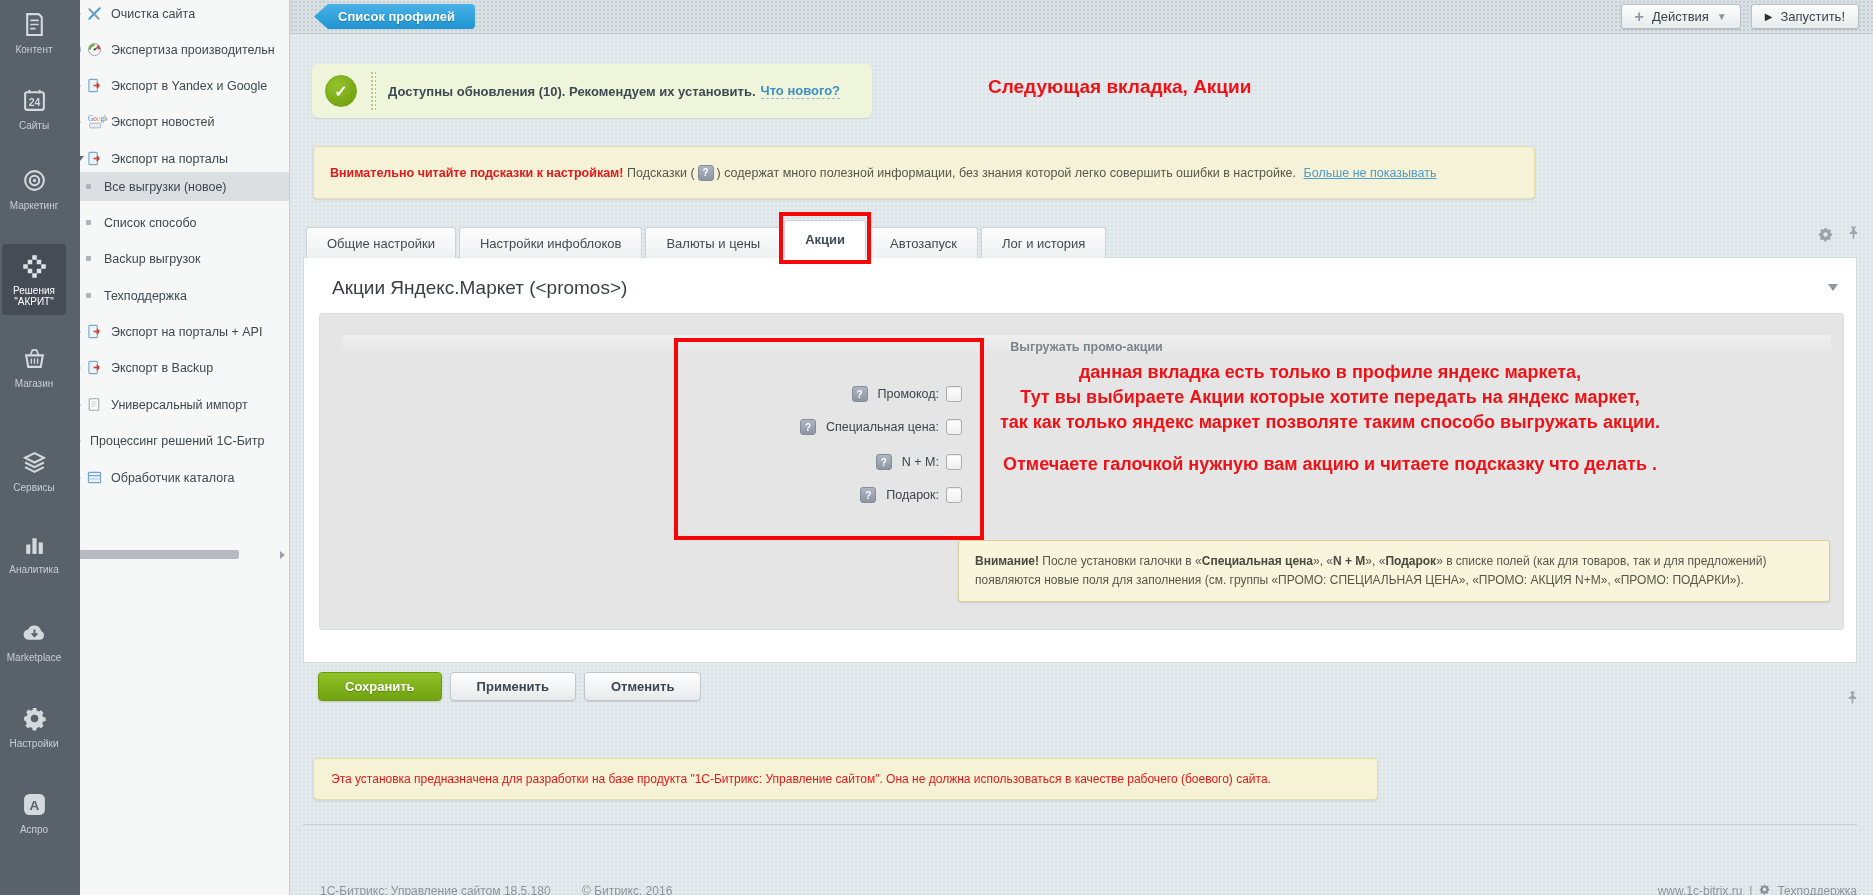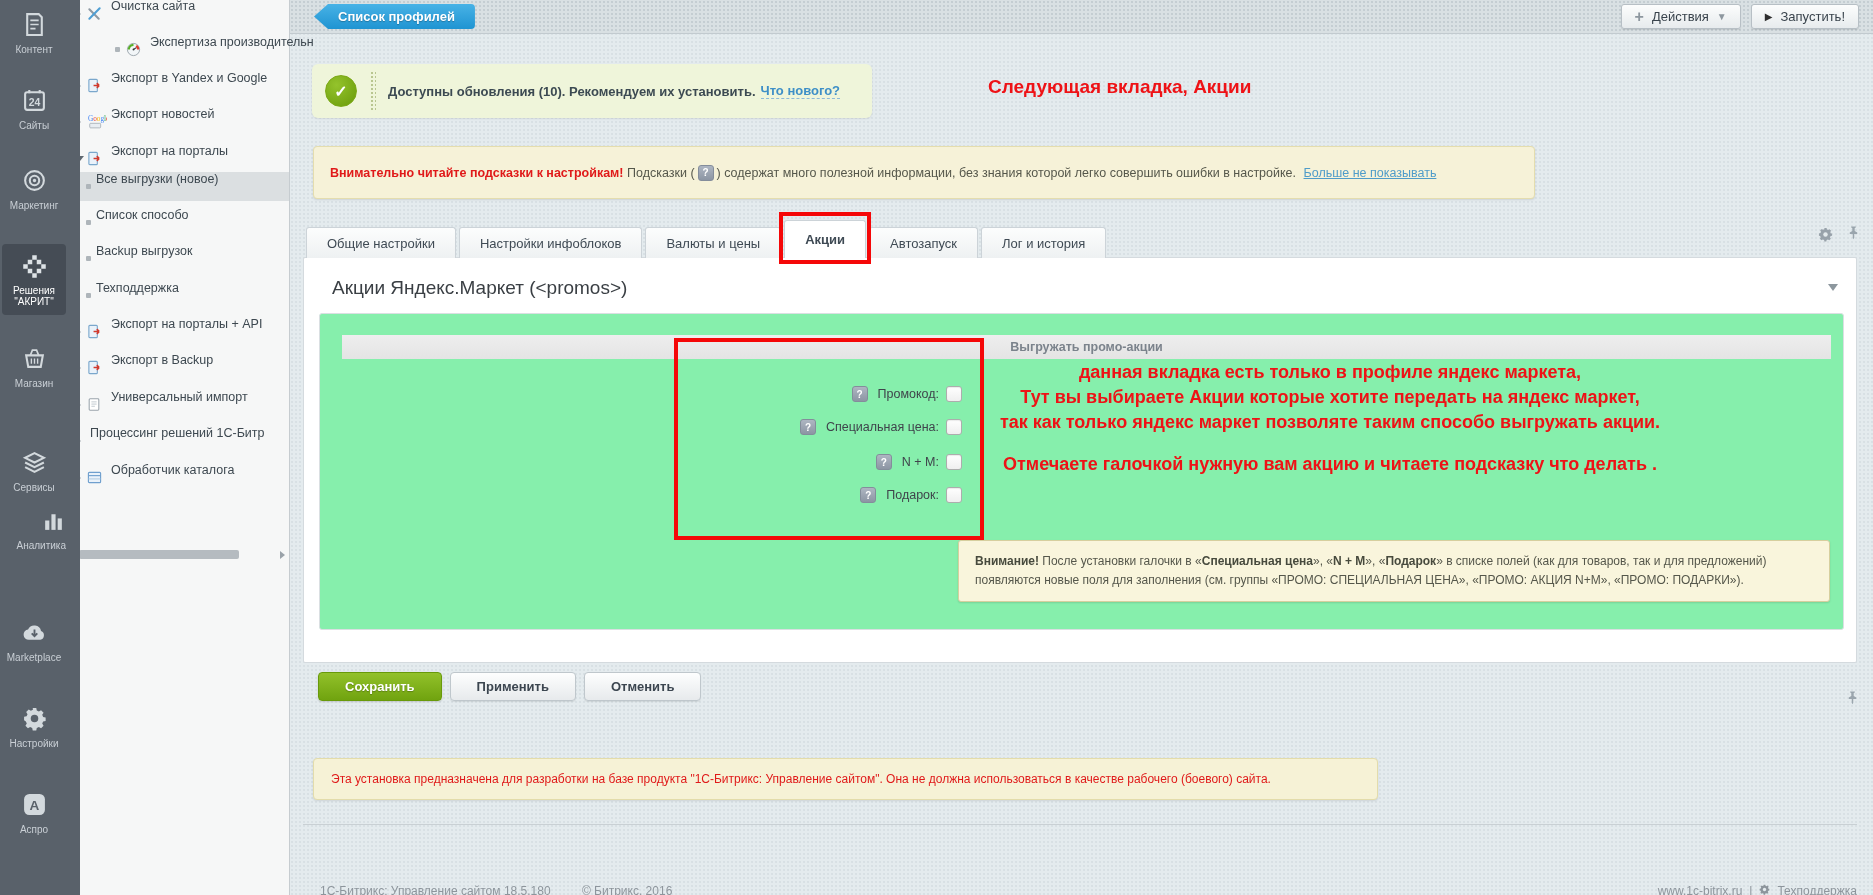--- a/index.html
+++ b/index.html
@@ -7,30 +7,30 @@
        background:#e4ebee;font-family:"Liberation Sans",sans-serif;}
 
   
   .rail{position:absolute;left:0;top:0;width:80px;height:895px;background:#59616a;z-index:10}
   .rail-item{position:absolute;left:2px;width:64px;text-align:center;color:#c9cfd5;font-size:10px;line-height:11px;cursor:pointer}
   .rail-item .ri-icon{display:block;margin:0 auto 4px;height:28px}
   .rail-item.active{background:#454c55;border-radius:4px;padding:9px 0 8px;color:#fff}
 
   
   .menu{position:absolute;left:68px;top:0;width:222px;height:895px;background:#f6f7f7;border-right:1px solid #c6ccd0;z-index:9;box-sizing:border-box}
-  .menu-item{position:absolute;left:0;width:100%;height:29px;display:flex;color:#3d4850;font-size:12.5px;white-space:nowrap;overflow:hidden;cursor:pointer}
+  .menu-item{position:absolute;left:0;width:100%;height:29px;display:flex;align-items:center;color:#3d4850;font-size:12.5px;white-space:nowrap;overflow:hidden;cursor:pointer}
   .menu-item.active{background:#dbdfe1}
   .mk{flex:0 0 10px;margin-left:8px;display:flex;align-items:center}
   .mk-arrow{width:0;height:0;border-left:5px solid #99a2a9;border-top:4px solid transparent;border-bottom:4px solid transparent}
   .mk-open{width:0;height:0;border-top:5px solid #5f6870;border-left:4px solid transparent;border-right:4px solid transparent}
   .mk-dot{width:5px;height:5px;background:#aeb5ba;border-radius:1px}
   .menu-item .mi{flex:0 0 20px;display:flex;align-items:center;margin-left:1px}
   .menu-item .mi-label{margin-left:4px}
   .menu-item.sub .mk{margin-left:18px}
-  .menu-item.sub .mi-label{margin-left:0}
+  .menu-item.sub .mi-label{margin-left:8px}
   .menu-scrollbar{position:absolute;left:0;right:1px;top:549px;height:12px}
   .sb-thumb{position:absolute;left:11px;width:160px;height:9px;top:1px;background:#b5bbc0;border-radius:2px;cursor:pointer}
   .sb-arrow{position:absolute;top:2px;width:0;height:0;border-top:4px solid transparent;border-bottom:4px solid transparent}
   .sb-arrow.left{left:3px;border-right:5px solid #9aa2a9}
   .sb-arrow.right{right:3px;border-left:5px solid #9aa2a9}
 
   
   .content{position:absolute;left:290px;top:0;right:0;bottom:0;
            background-image:radial-gradient(rgba(110,130,140,.10) 1px,transparent 1.2px);background-size:4px 4px}
   .toolbar{position:absolute;left:0;right:0;top:0;height:33px;background:#d9e0e3;border-bottom:1px solid #c2cacf;
@@ -77,21 +77,21 @@
 
   .gear-top{position:absolute;left:1528px;top:227px;cursor:pointer}
   .pin-top{position:absolute;left:1556px;top:225px;cursor:pointer}
 
   .panel{position:absolute;left:13px;top:257px;width:1554px;height:406px;background:#fff;border:1px solid #d4dade;
          border-radius:2px;box-sizing:border-box;z-index:2}
   .panel-title{position:absolute;left:28px;top:19px;font-size:19px;color:#3a3f44}
   .collapse-caret{position:absolute;right:18px;top:26px;width:0;height:0;border-top:7px solid #8d979e;
                   border-left:5px solid transparent;border-right:5px solid transparent;cursor:pointer}
 
-  .fieldset{position:absolute;left:15px;right:12px;top:55px;bottom:32px;border:1px solid #dadfe2;border-radius:3px;background:#86efac}
+  .fieldset{position:absolute;left:15px;right:12px;top:55px;bottom:32px;border:1px solid #dadfe2;border-radius:3px;background:#e5e5e5}
   .heading-bar{position:absolute;left:22px;right:12px;top:21px;height:24px;background:linear-gradient(#eeeeee,#e4e4e4);
                display:flex;align-items:center;justify-content:center;color:#7b838c;font-weight:bold;font-size:12.5px}
   .form-row{position:absolute;left:0;width:642px;height:22px;display:flex;align-items:center;justify-content:flex-end;gap:7px;
             font-size:12.5px;color:#3f444b}
   .checkbox{width:14px;height:14px;border:1px solid #adadad;border-radius:3px;background:linear-gradient(#fff,#efefef);
             box-shadow:inset 0 1px 1px rgba(0,0,0,.08);cursor:pointer}
   .red-rect{position:absolute;left:354px;top:24px;width:302px;height:194px;border:4px solid #f50708;pointer-events:none}
 
   .red-lines{position:absolute;left:660px;top:46px;width:700px;text-align:center;color:#ee1216;font-weight:bold;
              font-size:18px;line-height:25px}
@@ -150,21 +150,21 @@
           </svg></span><span class="ri-label">Решения "АКРИТ"</span></div>
       <div class="rail-item" style="top: 346px;"><span class="ri-icon"><svg viewBox="0 0 24 24" width="25" height="25">
             <path d="M4 9h16l-2 11H6z" fill="none" stroke="#d3d9dd" stroke-width="2"></path>
             <path d="M8 9l2-5h4l2 5" fill="none" stroke="#d3d9dd" stroke-width="1.6"></path>
             <path d="M9 12v5M12 12v5M15 12v5" stroke="#d3d9dd" stroke-width="1.3"></path>
           </svg></span><span class="ri-label">Магазин</span></div>
       <div class="rail-item" style="top: 450px;"><span class="ri-icon"><svg viewBox="0 0 24 24" width="25" height="25" fill="none" stroke="#d3d9dd" stroke-width="2">
             <path d="M12 3l9 4.5L12 12 3 7.5z"></path>
             <path d="M3 12l9 4.5 9-4.5M3 16.5L12 21l9-4.5"></path>
           </svg></span><span class="ri-label">Сервисы</span></div>
-      <div class="rail-item" style="top: 508px; text-align: right;"><span class="ri-icon"><svg viewBox="0 0 24 24" width="25" height="25" fill="#d3d9dd">
+      <div class="rail-item" style="top: 532px;"><span class="ri-icon"><svg viewBox="0 0 24 24" width="25" height="25" fill="#d3d9dd">
             <rect x="4" y="12" width="4" height="9"></rect>
             <rect x="10" y="6" width="4" height="15"></rect>
             <rect x="16" y="10" width="4" height="11"></rect>
           </svg></span><span class="ri-label">Аналитика</span></div>
       <div class="rail-item" style="top: 620px;"><span class="ri-icon"><svg viewBox="0 0 26 22" width="27" height="23">
             <path d="M7.5 19a5 5 0 01-.7-9.95A6.6 6.6 0 0119.3 10.6 4.4 4.4 0 0118.6 19z" fill="#d3d9dd"></path>
             <path d="M13 9v6M10.3 12.8L13 15.5l2.7-2.7" stroke="#59616a" stroke-width="1.8" fill="none"></path>
           </svg></span><span class="ri-label">Marketplace</span></div>
       <div class="rail-item" style="top: 706px;"><span class="ri-icon"><svg viewBox="0 0 24 24" width="25" height="25" fill="#d3d9dd">
             <path d="M10.3 2h3.4l.5 2.4 2 .9 2.1-1.3 2.4 2.4-1.3 2.1.9 2 2.4.5v3.4l-2.4.5-.9 2 1.3 2.1-2.4 2.4-2.1-1.3-2 .9-.5 2.4h-3.4l-.5-2.4-2-.9-2.1 1.3-2.4-2.4 1.3-2.1-.9-2L2 13.7v-3.4l2.4-.5.9-2-1.3-2.1 2.4-2.4 2.1 1.3 2-.9z"></path>
@@ -187,21 +187,21 @@
           <i class="mk-arrow"></i>
         </span>
         <span class="mi">
           <svg viewBox="0 0 16 16" width="15" height="15">
             <path d="M2.5 3.5l10 10" stroke="#8e9aa4" stroke-width="2.2" stroke-linecap="round"></path>
             <path d="M13.5 2.5l-11 11" stroke="#4f9fd4" stroke-width="2.2" stroke-linecap="round"></path>
           </svg>
         </span>
         <span class="mi-label">Очистка сайта</span>
       </div>
-      <div class="menu-item" style="top: 35px; margin-left: 39px;">
+      <div class="menu-item" style="top: 35px;">
         <span class="mk">
           <i class="mk-dot"></i>
         </span>
         <span class="mi">
           <svg viewBox="0 0 16 16" width="15" height="15">
             <circle cx="8" cy="8" r="6.5" fill="#f2f6f8" stroke="#9aa4ac" stroke-width="1"></circle>
             <path d="M3 8a5 5 0 015-5" stroke="#59b027" stroke-width="2.4" fill="none"></path>
             <path d="M13 8a5 5 0 00-2-4" stroke="#e23b2e" stroke-width="2.4" fill="none"></path>
             <path d="M8 8l3-2" stroke="#333" stroke-width="1.2"></path>
             <circle cx="8" cy="8" r="1" fill="#333"></circle>

